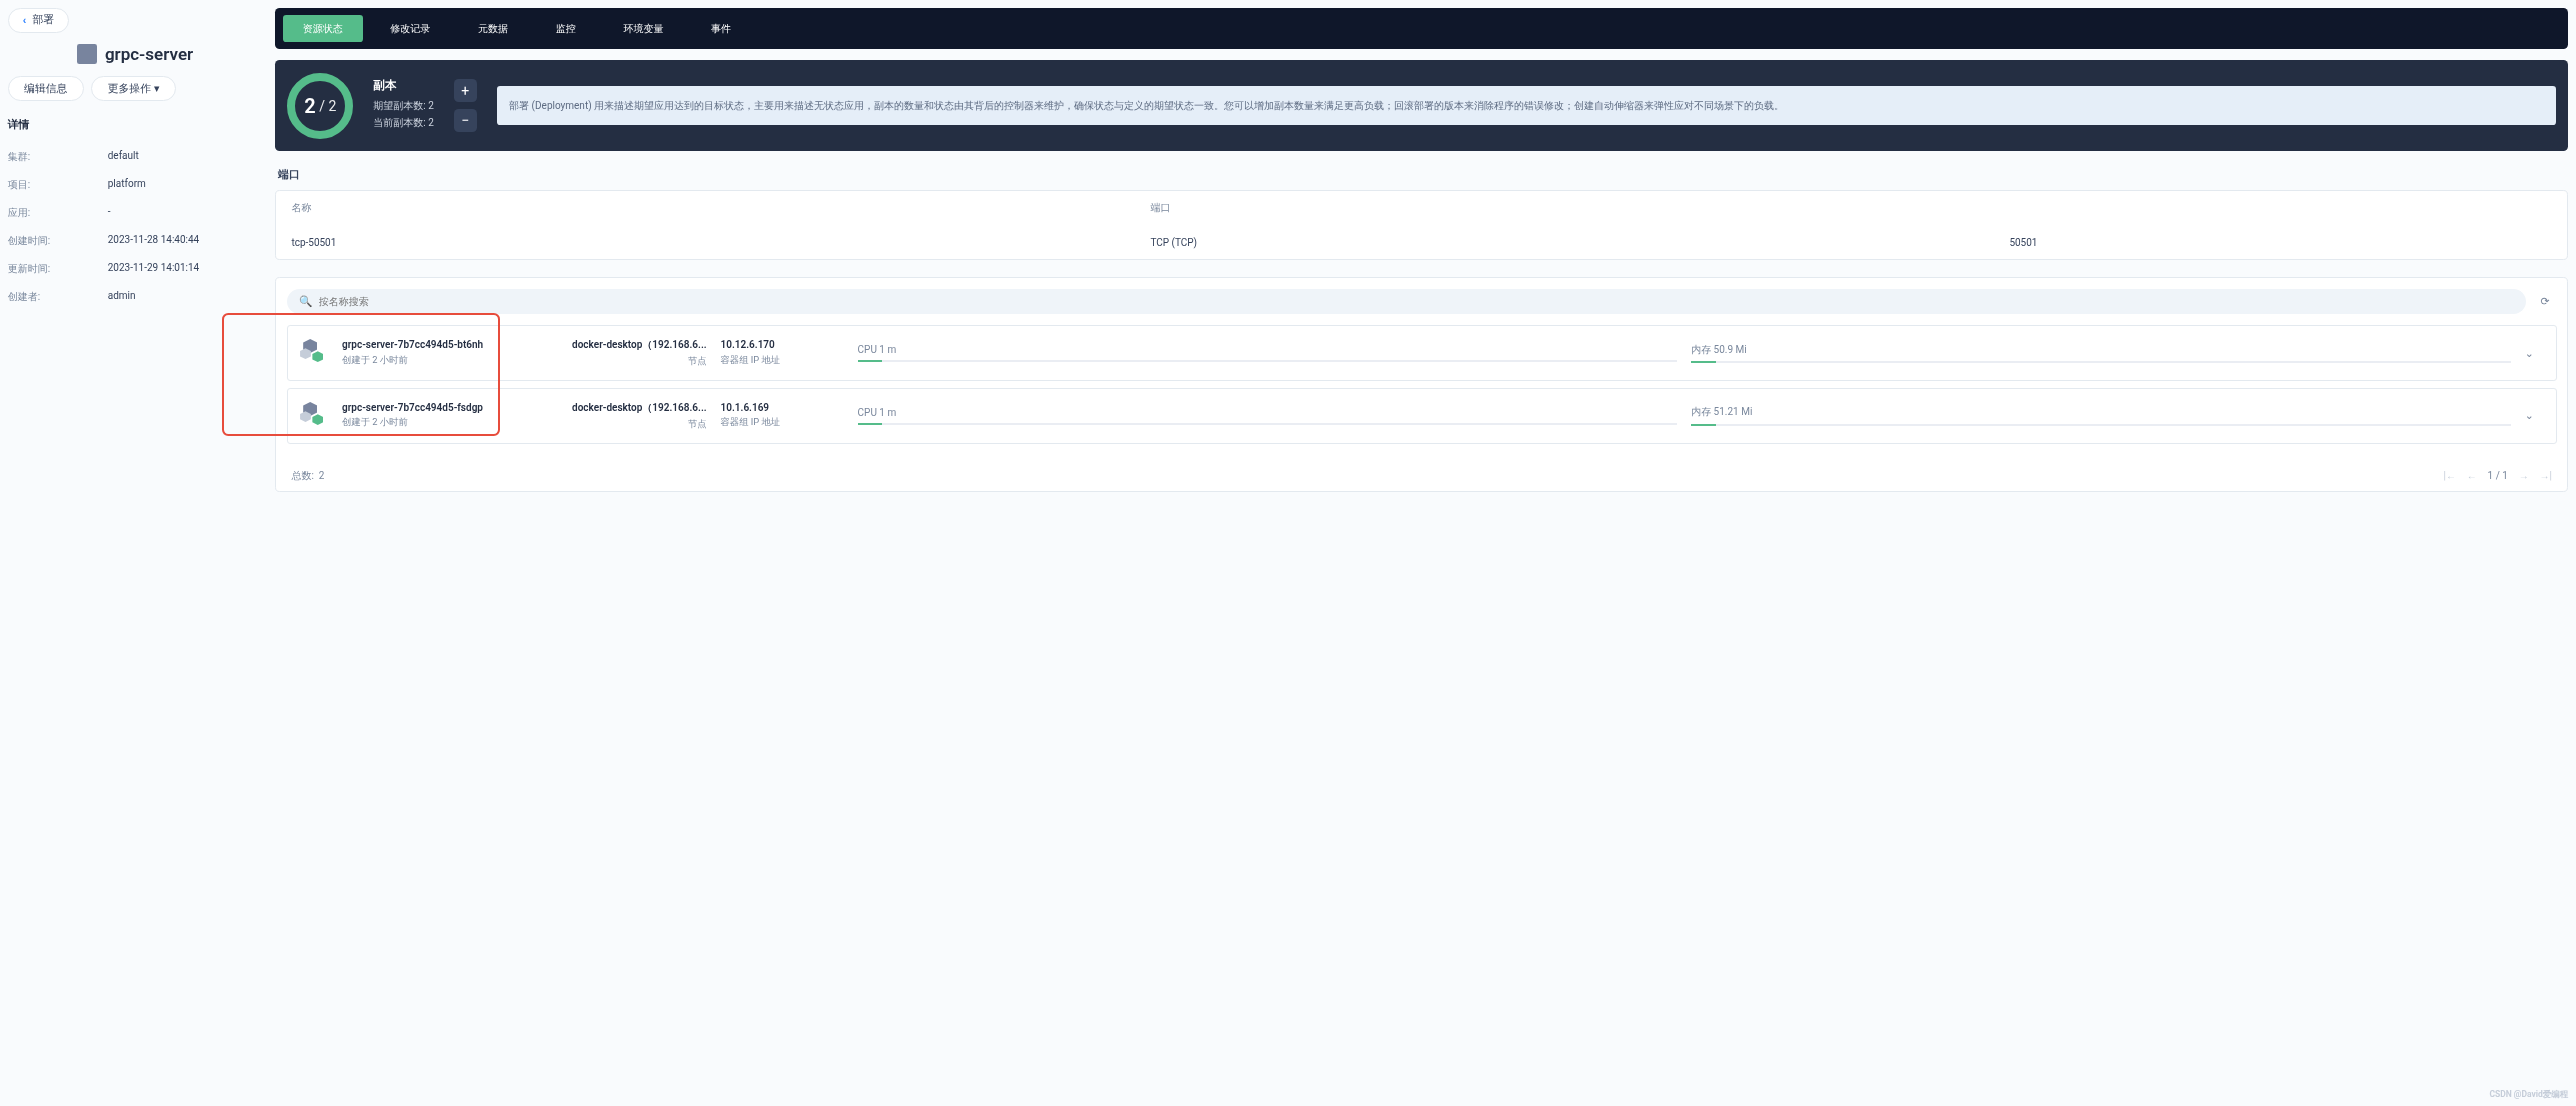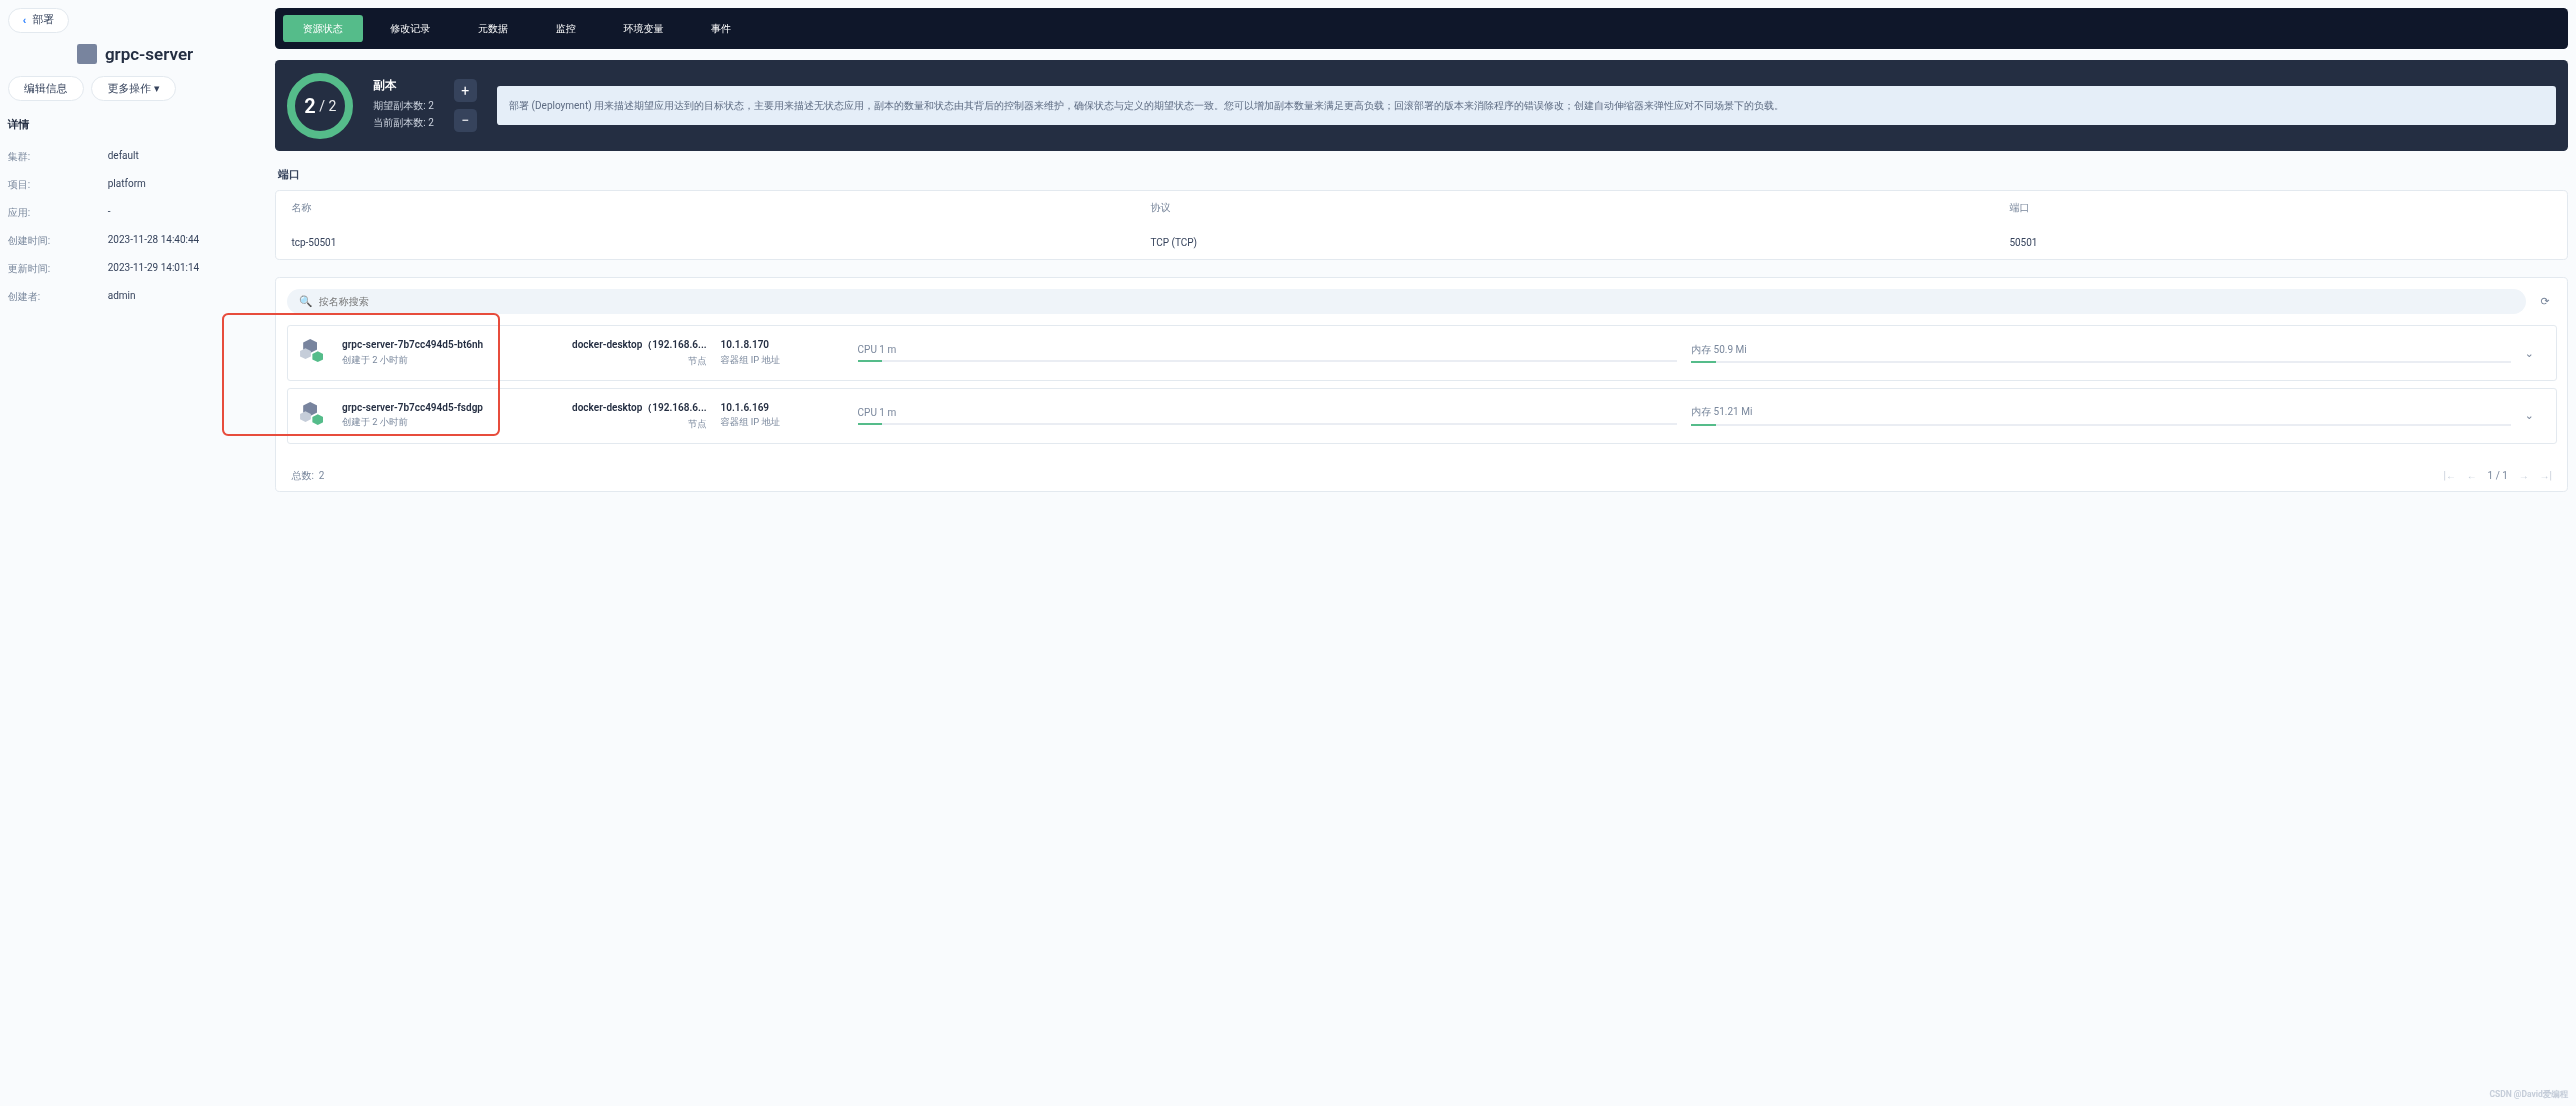--- a/index.html
+++ b/index.html
@@ -154,21 +154,20 @@
         <div class="step-btn">+</div>
         <div class="step-btn">−</div>
       </div>
       <div class="desc-box">部署 (Deployment) 用来描述期望应用达到的目标状态，主要用来描述无状态应用，副本的数量和状态由其背后的控制器来维护，确保状态与定义的期望状态一致。您可以增加副本数量来满足更高负载；回滚部署的版本来消除程序的错误修改；创建自动伸缩器来弹性应对不同场景下的负载。</div>
     </div>
 
     <div class="section-title">端口</div>
     <div class="card">
       <div class="tbl-head">
         <div class="col-a">名称</div>
-        <div class="col-b">协议</div>
         <div class="col-c">端口</div>
       </div>
       <div class="tbl-row">
         <div class="col-a">tcp-50501</div>
         <div class="col-b">TCP (TCP)</div>
         <div class="col-c">50501</div>
       </div>
     </div>
 
     <div class="card">
@@ -191,21 +190,21 @@
             </div>
           <div class="pod-name-col">
             <div class="pod-name">grpc-server-7b7cc494d5-bt6nh</div>
             <div class="pod-sub">创建于 2 小时前</div>
           </div>
           <div class="pod-node-col">
             <div class="pod-node">docker-desktop（192.168.6...</div>
             <div class="pod-sub">节点</div>
           </div>
           <div class="pod-ip-col">
-            <div class="pod-ip">10.1.8.170</div>
+            <div class="pod-ip">10.12.6.170</div>
             <div class="pod-sub">容器组 IP 地址</div>
           </div>
           <div class="pod-metric-col">
             <div class="metric-label">CPU 1 m</div>
             <div class="metric-bar"></div>
           </div>
           <div class="pod-metric-col">
             <div class="metric-label">内存 50.9 Mi</div>
             <div class="metric-bar"></div>
           </div>

